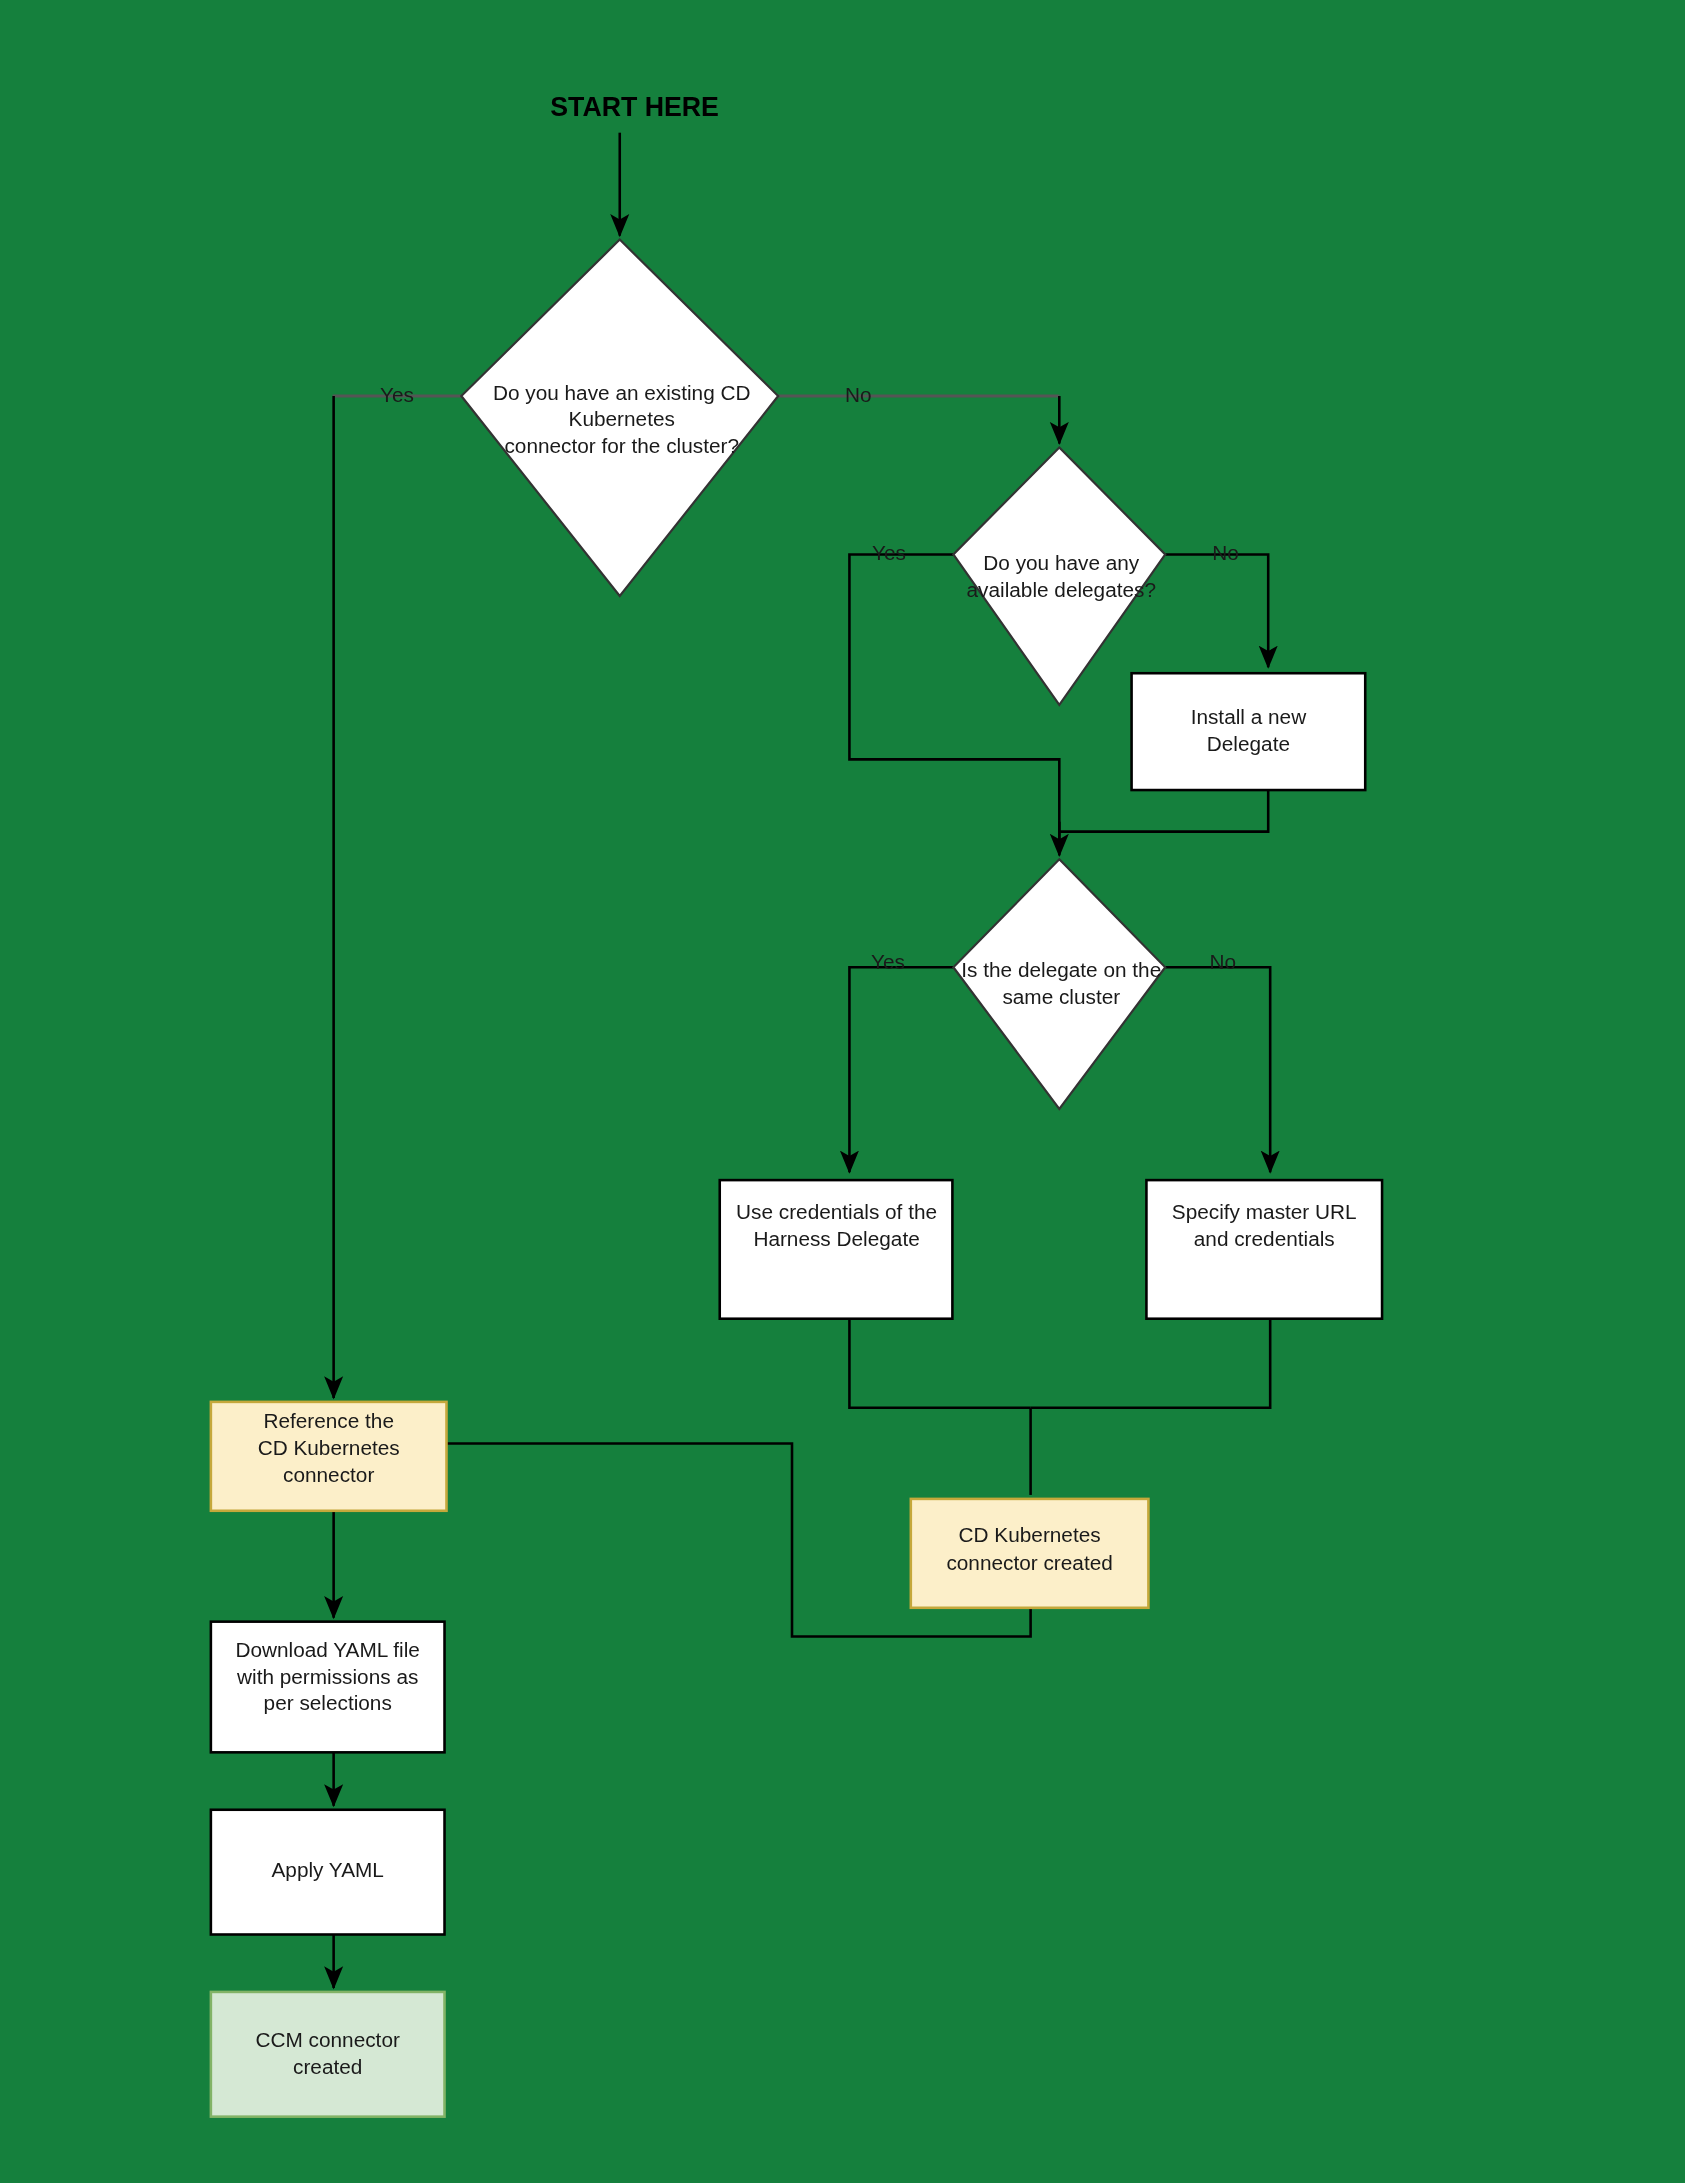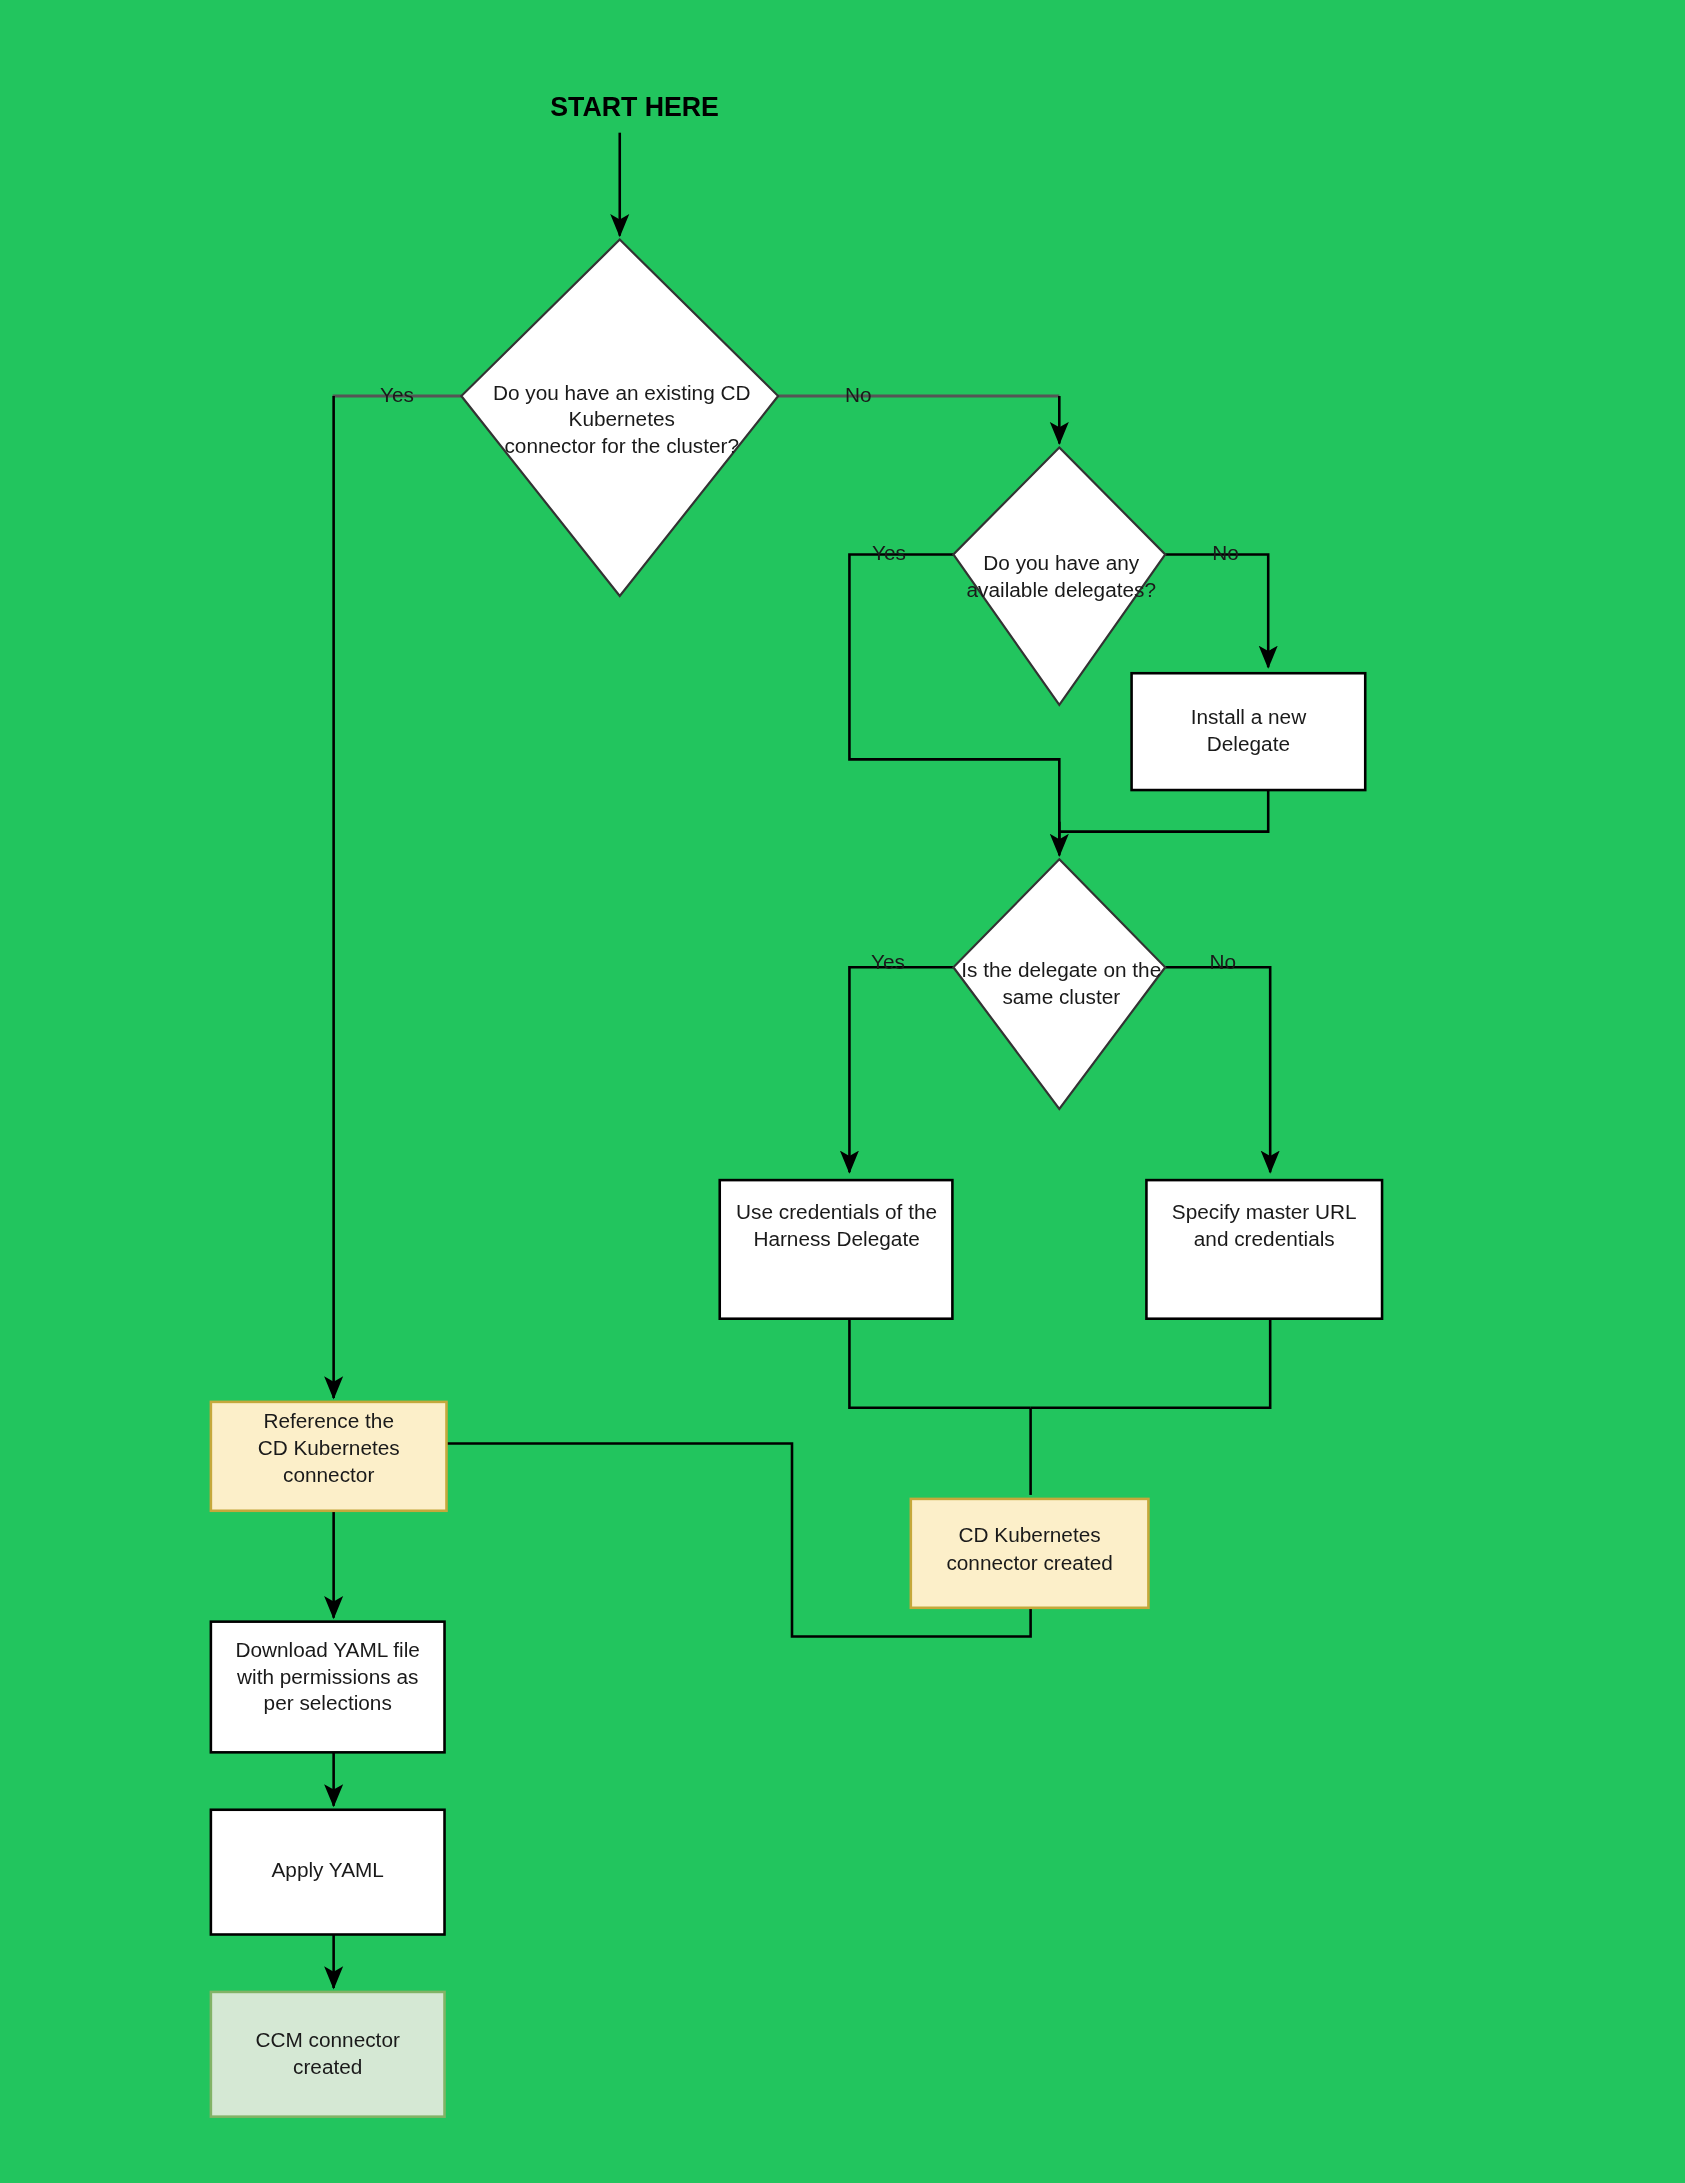--- a/index.html
+++ b/index.html
@@ -10,21 +10,21 @@
   body {
     width: 1685px;
     height: 2184px;
     font-family: "Liberation Sans", sans-serif;
     overflow: hidden;
   }
   #flowchart-root {
     position: relative;
     width: 1685px;
     height: 2184px;
-    background: #22c55e;
+    background: #15803d;
   }
   svg#flow-svg {
     position: absolute;
     top: 0;
     left: 0;
     width: 1685px;
     height: 2184px;
     display: block;
   }
   .node-text {

